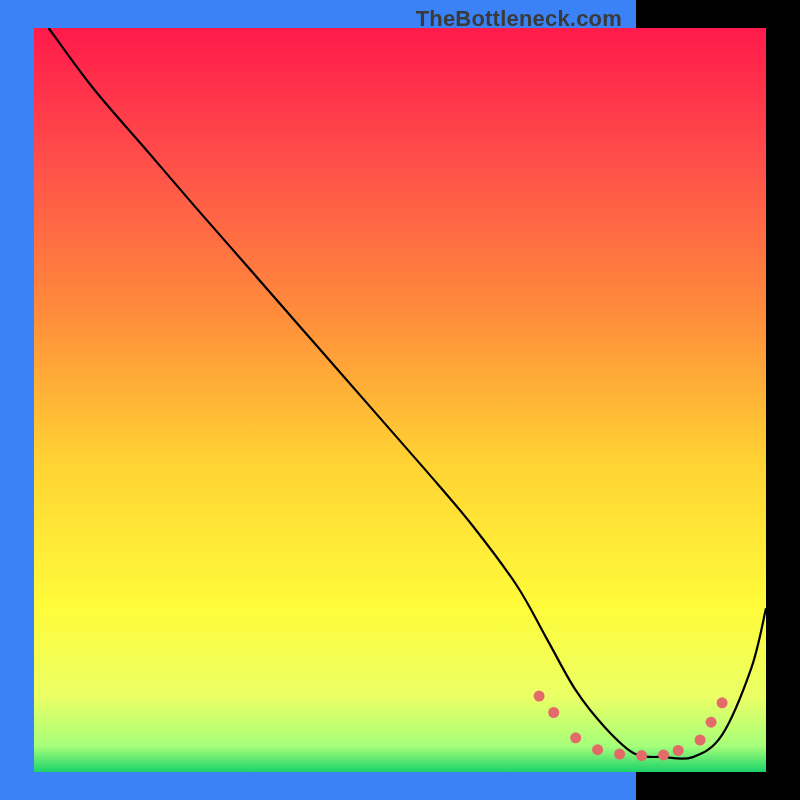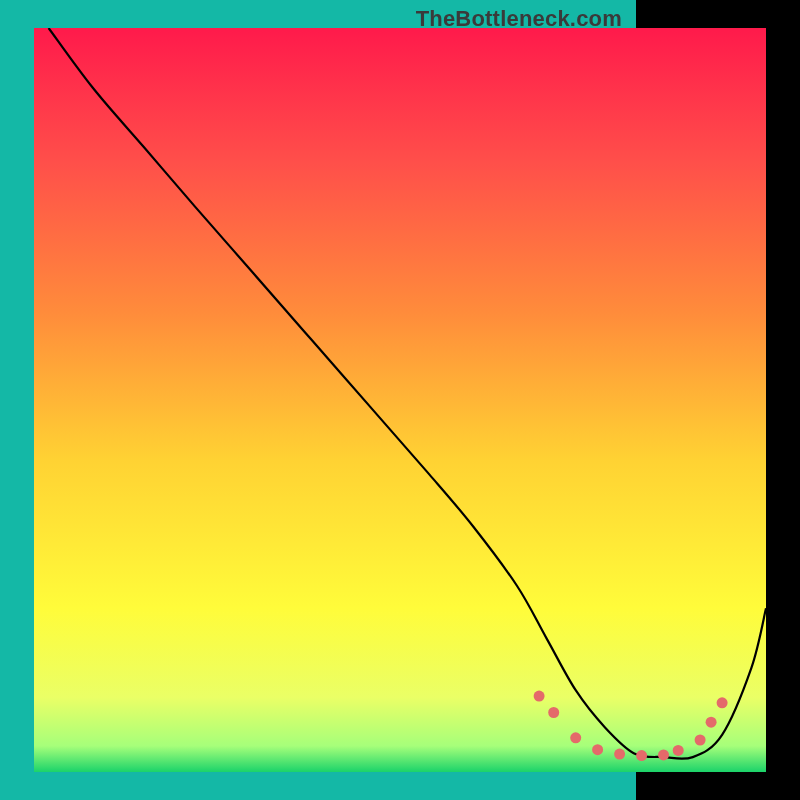--- a/index.html
+++ b/index.html
@@ -8,21 +8,21 @@
     width: 800px;
     height: 800px;
     background: #000;
     font-family: Arial, Helvetica, sans-serif;
     overflow: hidden;
   }
   .frame {
     position: relative;
     width: 636px;
     height: 800px;
-    background: #14b8a6;
+    background: #3b82f6;
   }
   .watermark {
     position: absolute;
     top: 6px;
     right: 14px;
     color: #3a3a3a;
     font-size: 22px;
     font-weight: 600;
     letter-spacing: 0.2px;
     z-index: 40;

